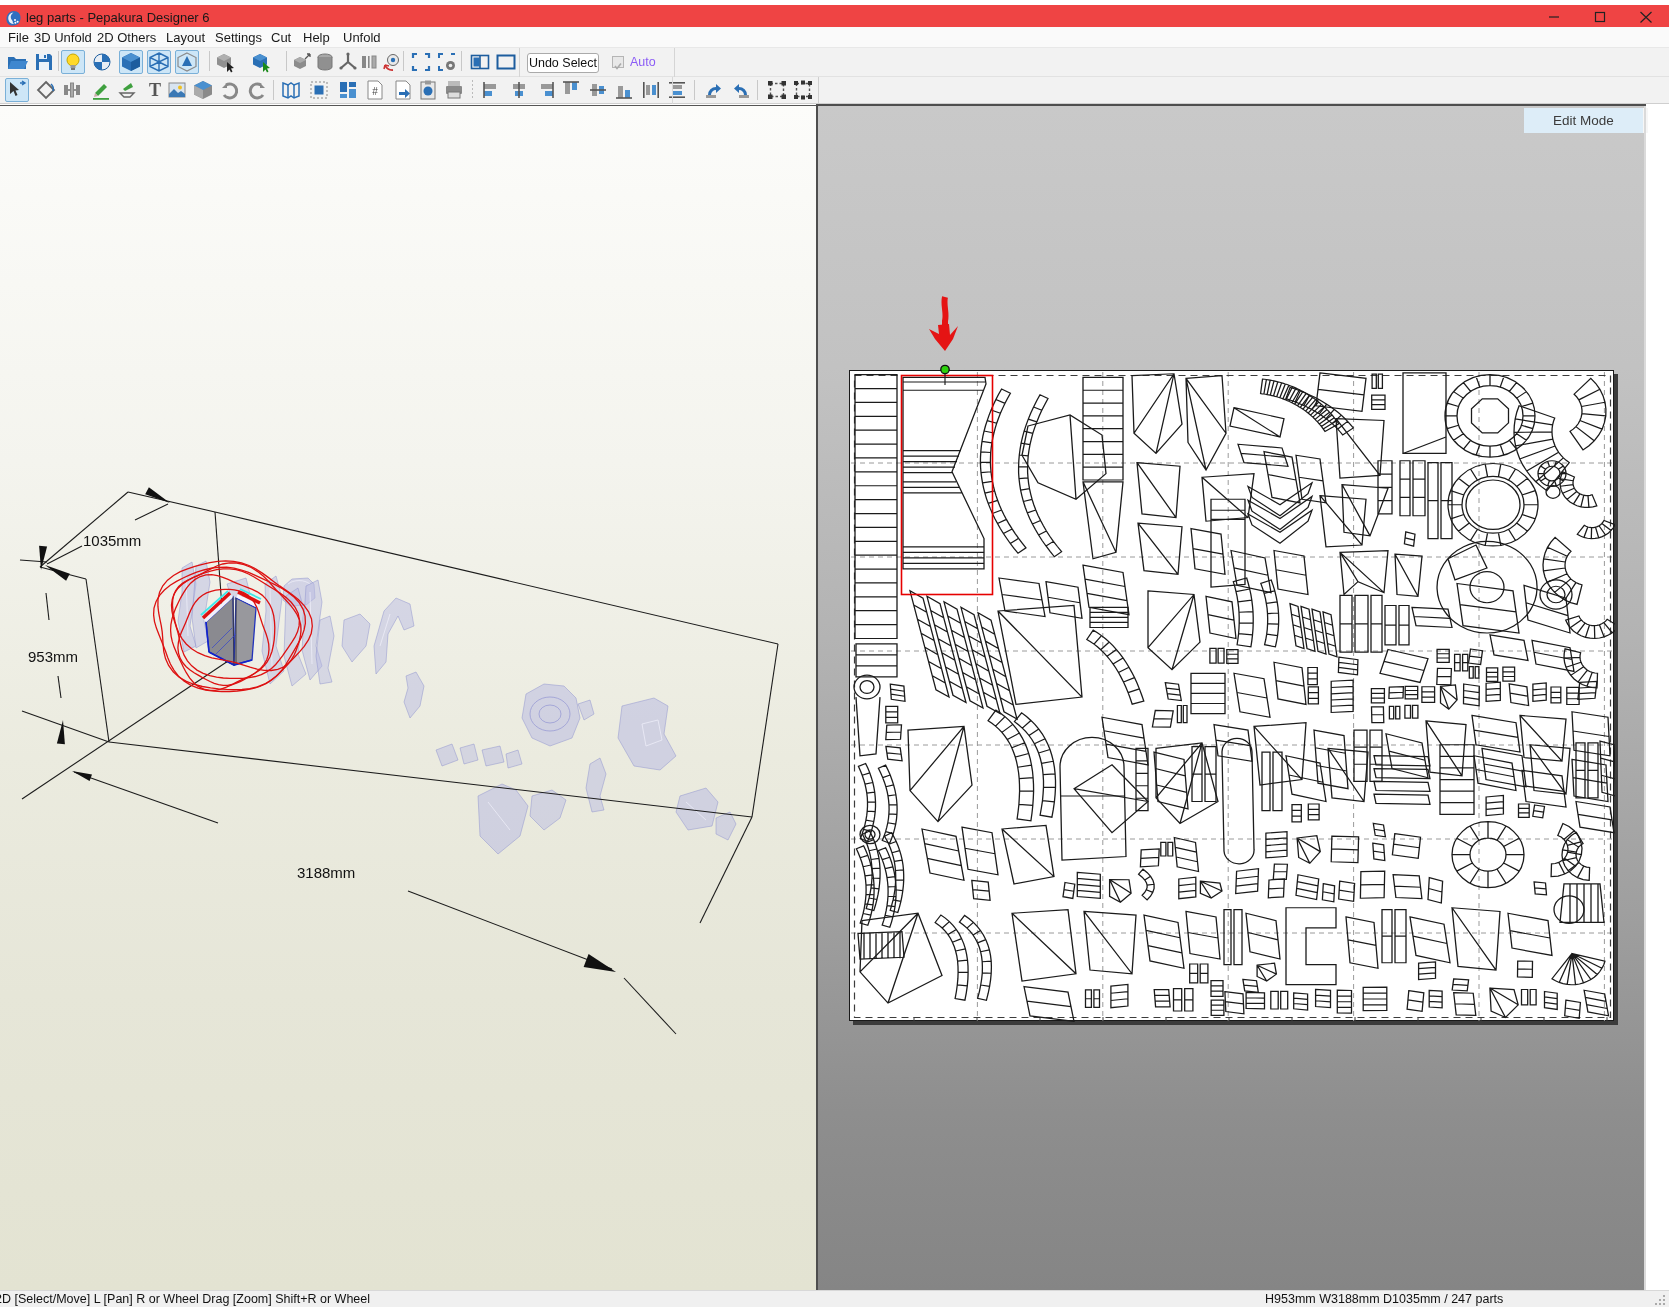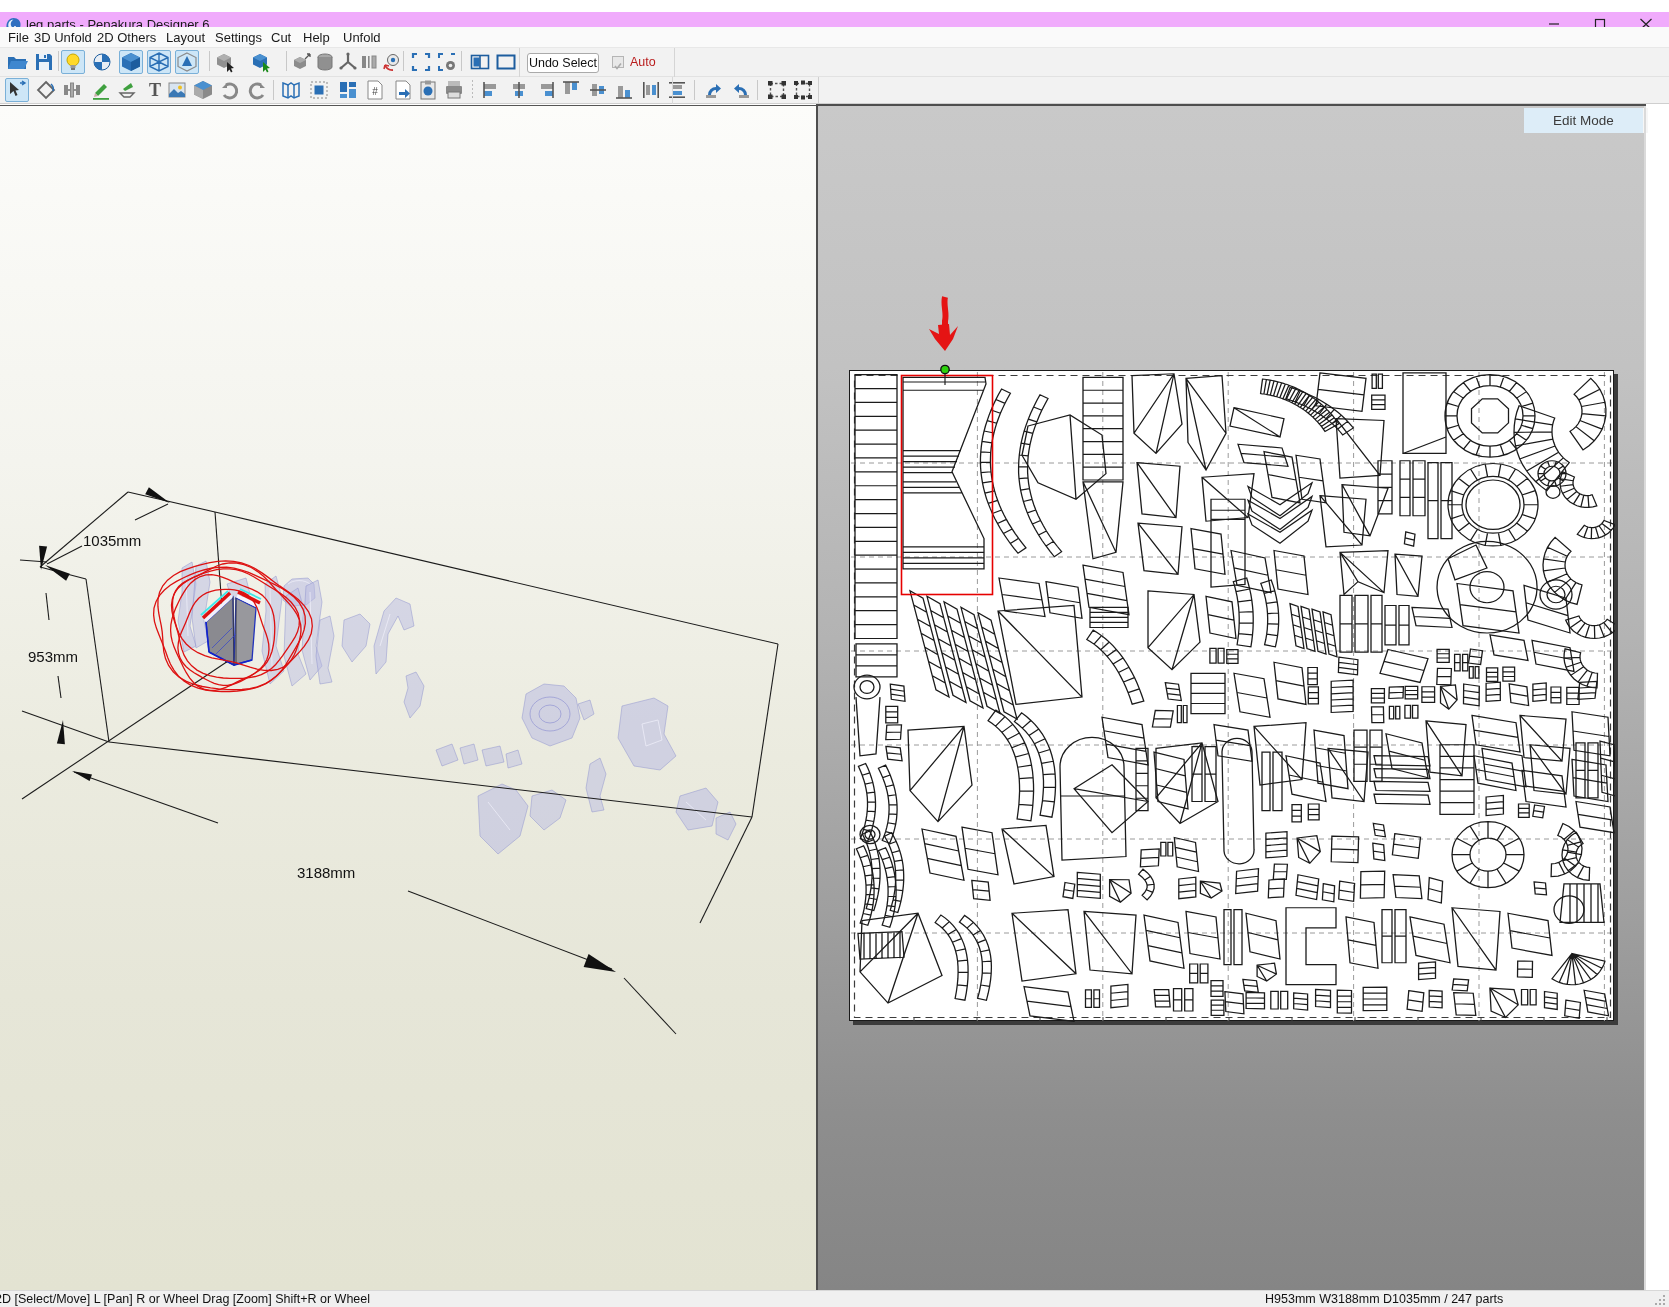--- a/index.html
+++ b/index.html
@@ -1,28 +1,28 @@
 <!DOCTYPE html>
 <html><head><meta charset="utf-8"><style>
 *{margin:0;padding:0;box-sizing:border-box}
 html,body{width:1669px;height:1307px;overflow:hidden;font-family:"Liberation Sans",sans-serif;background:#fff}
-#titlebar{position:absolute;left:0;top:12px;width:1669px;height:27px;background:#f0abfc;border-bottom:1px solid #e5e5e5}
+#titlebar{position:absolute;left:0;top:5px;width:1669px;height:27px;background:#ef4444;border-bottom:1px solid #e5e5e5}
 #title{position:absolute;left:26px;top:5px;font-size:13px;color:#191919}
 #menubar{position:absolute;left:0;top:27px;width:1669px;height:21px;background:#fafafa;border-bottom:1px solid #e8e8e8}
 #menubar span{position:absolute;top:3px;font-size:13px;color:#1a1a1a}
 #tb1{position:absolute;left:0;top:48px;width:1669px;height:29px;background:#f2f2f2;border-bottom:1px solid #e2e2e2}
 #tb2{position:absolute;left:0;top:77px;width:1669px;height:27px;background:#f2f2f2;border-bottom:1px solid #cfcfcf}
 .ti{position:absolute;top:2px;width:24px;height:24px;padding:1px}
 #tb2 .ti{top:1px}
 .ti.hl{background:#cde6f7;border:1px solid #7ab0d8;border-radius:2px;padding:0}
 .sep{position:absolute;top:3px;width:1px;height:20px;background:#c8c8c8}
 .dsep{position:absolute;top:3px;width:1px;height:20px;background:repeating-linear-gradient(#bbb 0 2px,transparent 2px 4px)}
 #uu{position:absolute;left:527px;top:5px;width:72px;height:20px;background:#fff;border:1px solid #aaa;border-radius:3px;font-size:12.5px;color:#111;text-align:center;line-height:18px}
 #uubox{position:absolute;left:519px;top:0px;width:156px;height:29px;border-left:1px solid #d5d5d5;border-right:1px solid #d5d5d5}
-#auto{position:absolute;left:612px;top:7px;font-size:12.5px;color:#b91c1c}
+#auto{position:absolute;left:612px;top:7px;font-size:12.5px;color:#8b5cf6}
 #autocb{position:absolute;left:612px;top:8px;width:12px;height:12px;background:#e8e8e8;border:1px solid #b5b5b5}
 #tb2end{position:absolute;left:818px;top:0;width:1px;height:27px;background:#cfcfcf}
 #winbtn{position:absolute;right:0;top:0;height:27px}
 .wb{position:absolute;top:0;width:46px;height:27px}
 #pane3d{position:absolute;left:0;top:105px;width:834px;height:1185px;background:linear-gradient(180deg,#fcfcfa 0%,#f4f4ee 30%,#ebebdf 55%,#e6e6d8 75%,#e3e3d2 100%);border-top:1px solid #555}
 #gap{position:absolute;left:834px;top:105px;width:5px;height:1185px;background:#f0f0f0;border-top:1px solid #555}
 #pane2d{position:absolute;left:816px;top:104px;width:830px;height:1186px;background:linear-gradient(180deg,#c9c9c9 0%,#c2c2c2 22%,#b3b3b3 45%,#9f9f9f 68%,#8e8e8e 85%,#858585 100%);border-top:2px solid #4e4e4e;border-left:2px solid #4e4e4e}
 #editmode{position:absolute;left:706px;top:2px;width:119px;height:25px;background:#ddedf8;color:#3b3b3b;font-size:13.5px;text-align:center;line-height:25px}
 #emr{position:absolute;left:825px;top:2px;width:5px;height:25px;background:#f6f6f6}
 #page{position:absolute;left:31px;top:264px;width:765px;height:651px;background:#fff;border:1px solid #1a1a1a;box-shadow:4px 4px 0 #3c3c3c}

